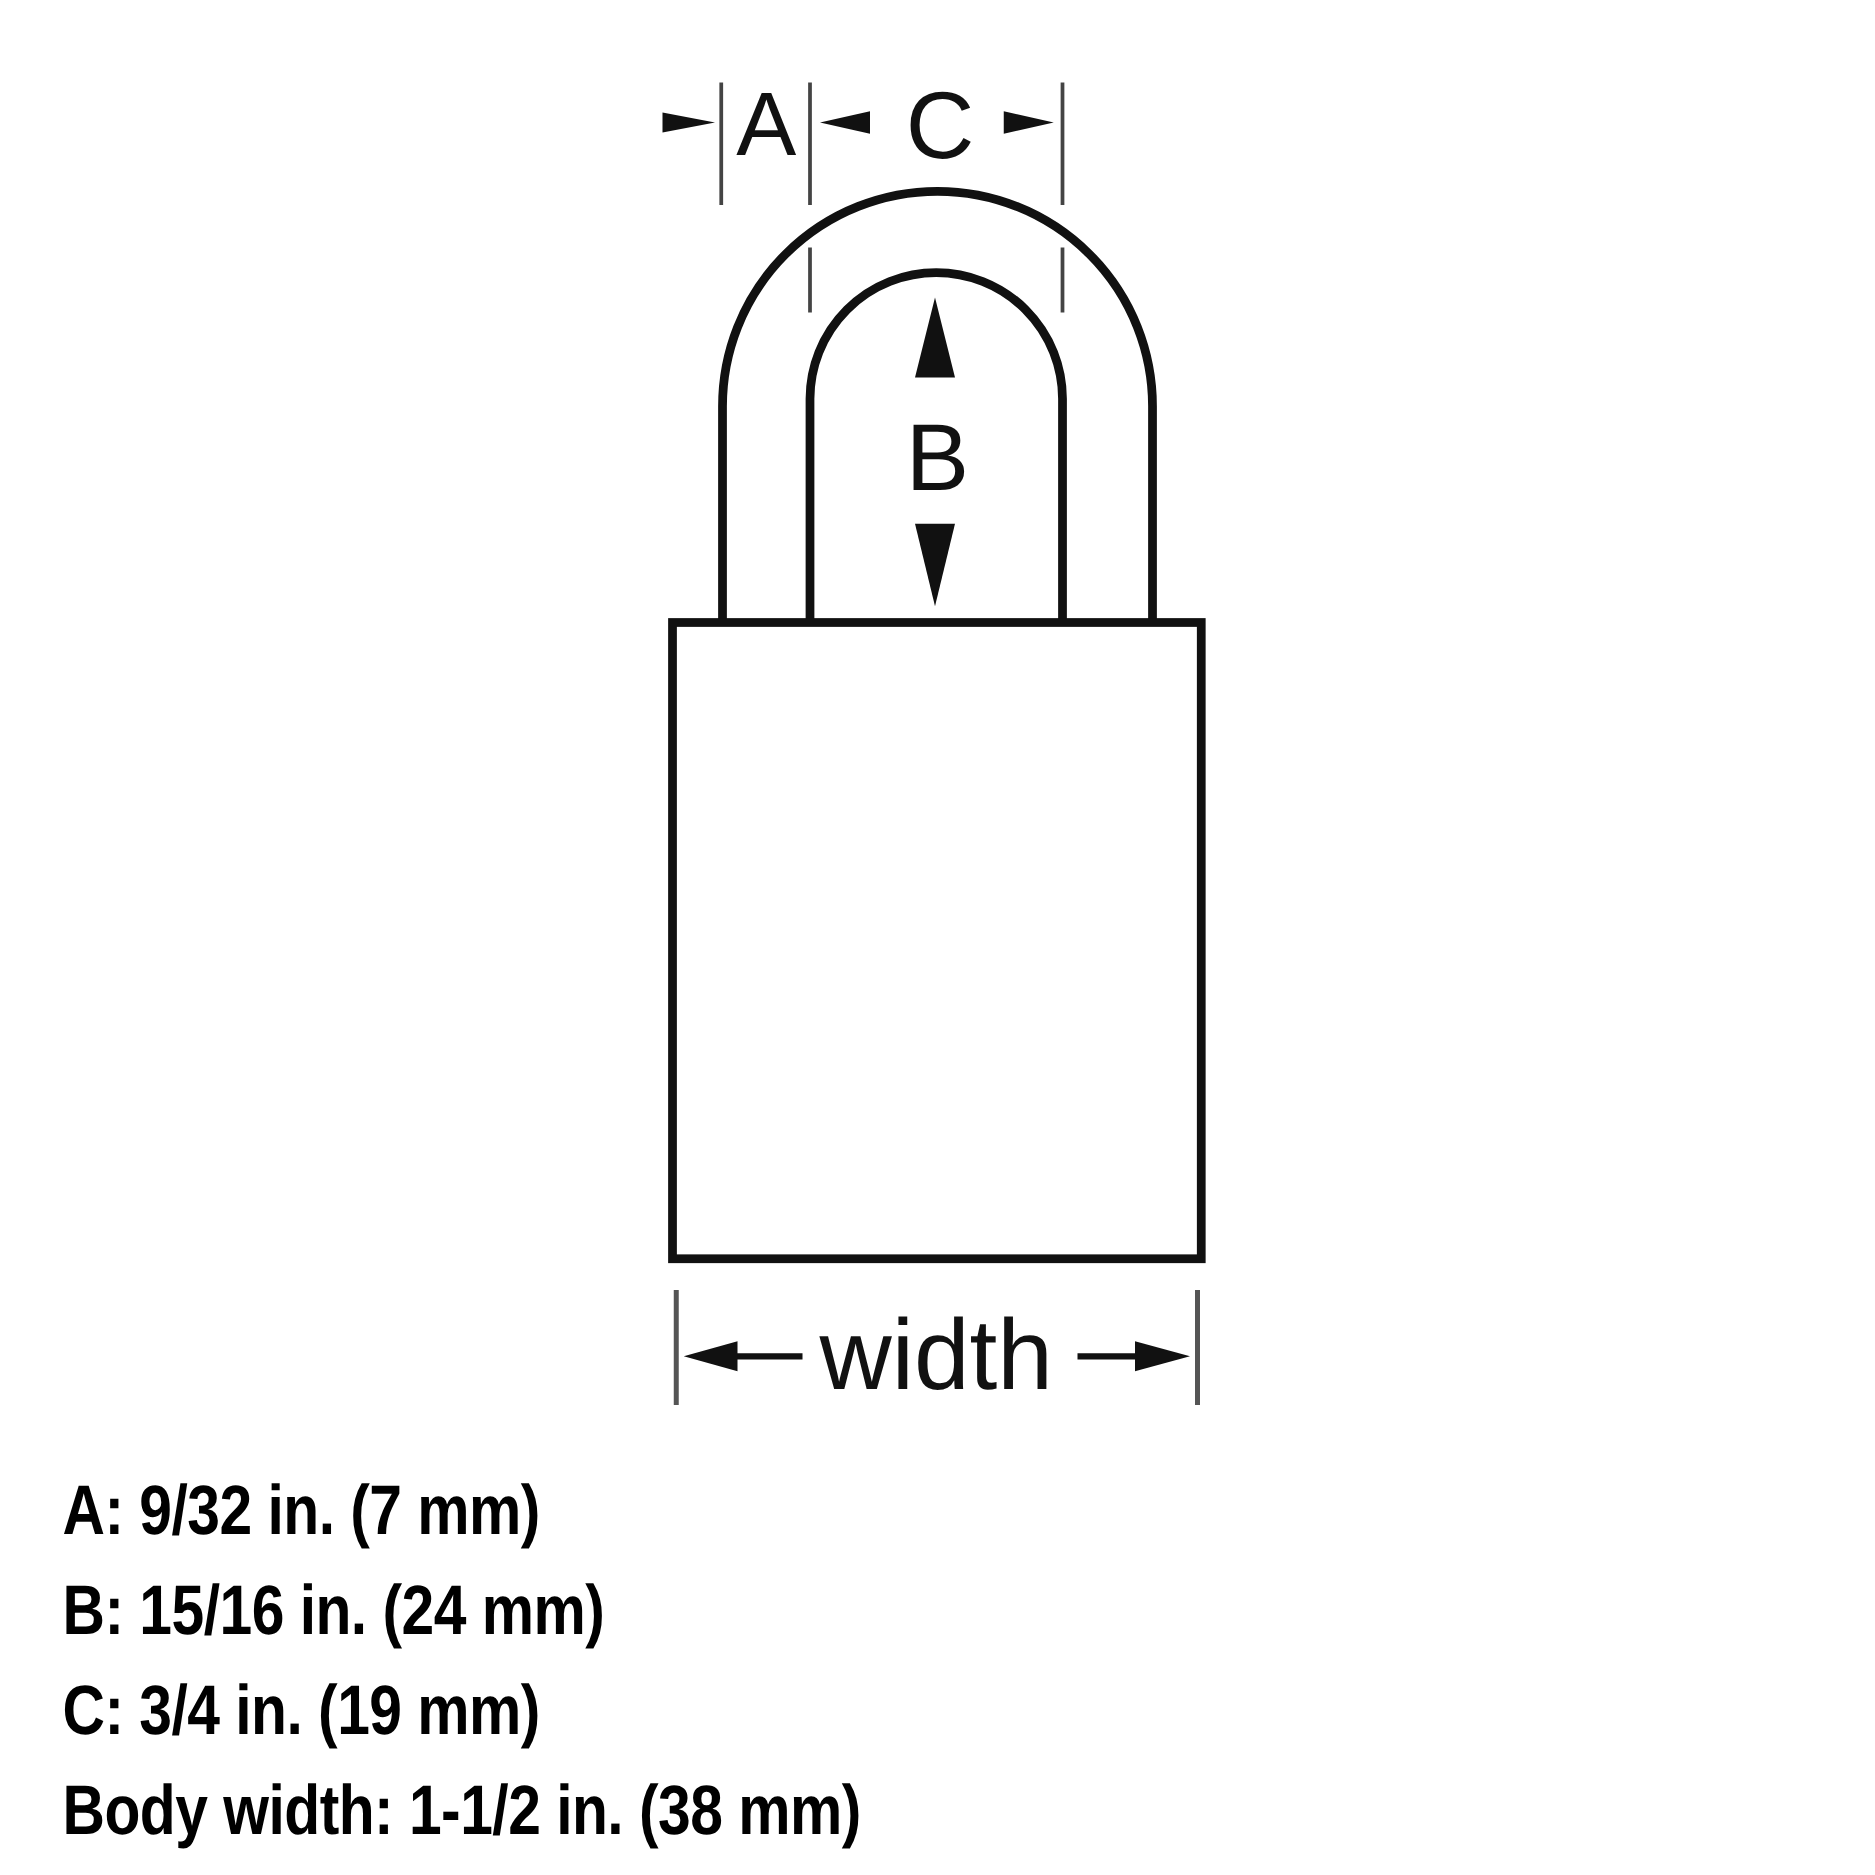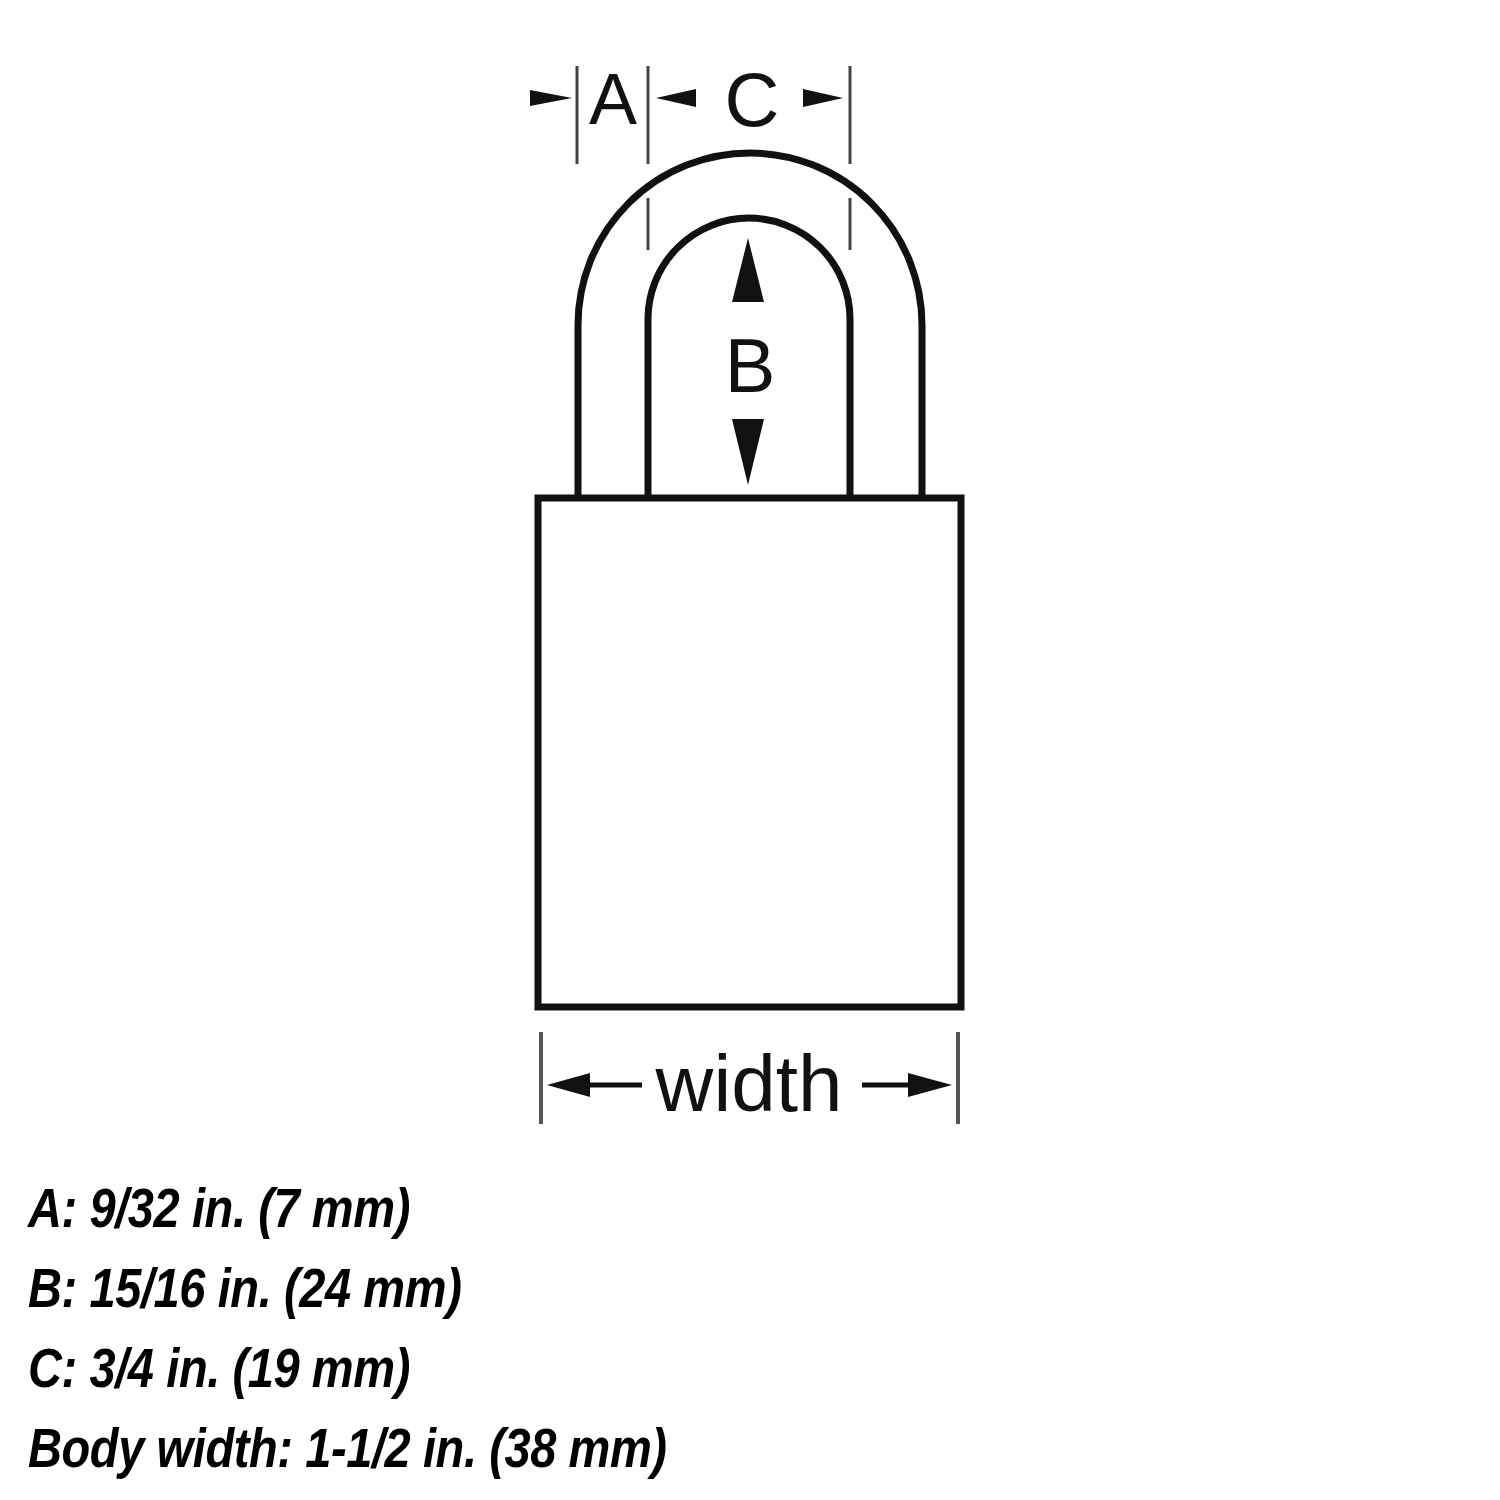--- a/index.html
+++ b/index.html
@@ -1,19 +1,19 @@
 <!DOCTYPE html>
 <html><head>
   <meta charset="utf-8">
   <style>
     html, body { margin: 0; padding: 0; background: #ffffff; }
     body { width: 1500px; height: 1500px; position: relative; overflow: hidden; }
     #diagram { position: absolute; left: 0; top: 0; width: 1500px; height: 1140px; }
     .dim-label { font-family: "Liberation Sans", "DejaVu Sans", sans-serif; fill: #111111; }
-    .specs { position: absolute; left: 28px; top: 1168px; margin: 0; padding: 0; list-style: none; font-style: italic; }
+    .specs { position: absolute; left: 50px; top: 1168px; margin: 0; padding: 0; list-style: none; }
     .spec-line {
       font-family: "Liberation Sans", "DejaVu Sans", sans-serif;
       font-weight: bold;
       font-size: 56px;
       color: #000000;
       line-height: 80px;
       height: 80px;
       white-space: nowrap;
       transform: scaleX(0.84);
       transform-origin: left center;

